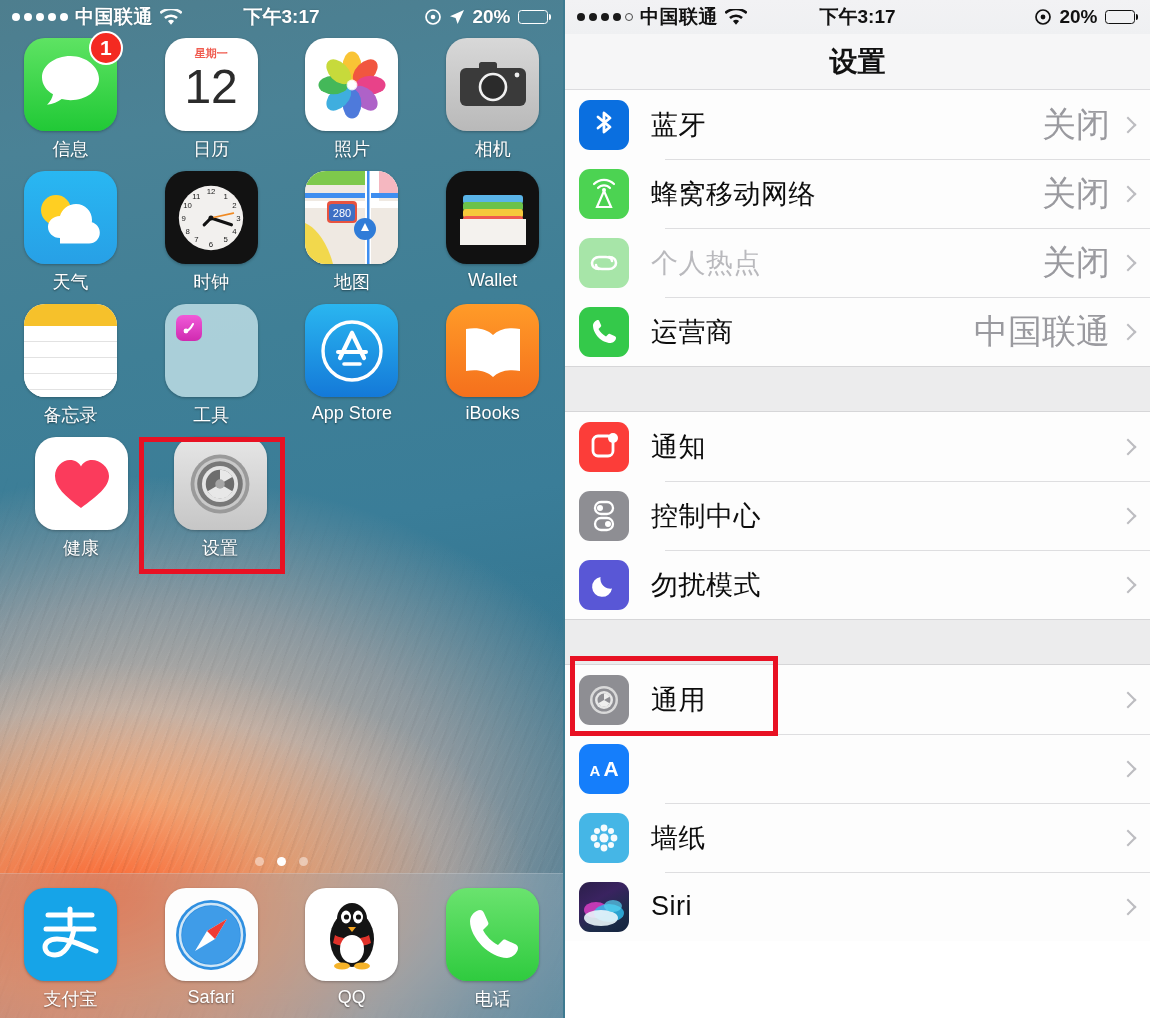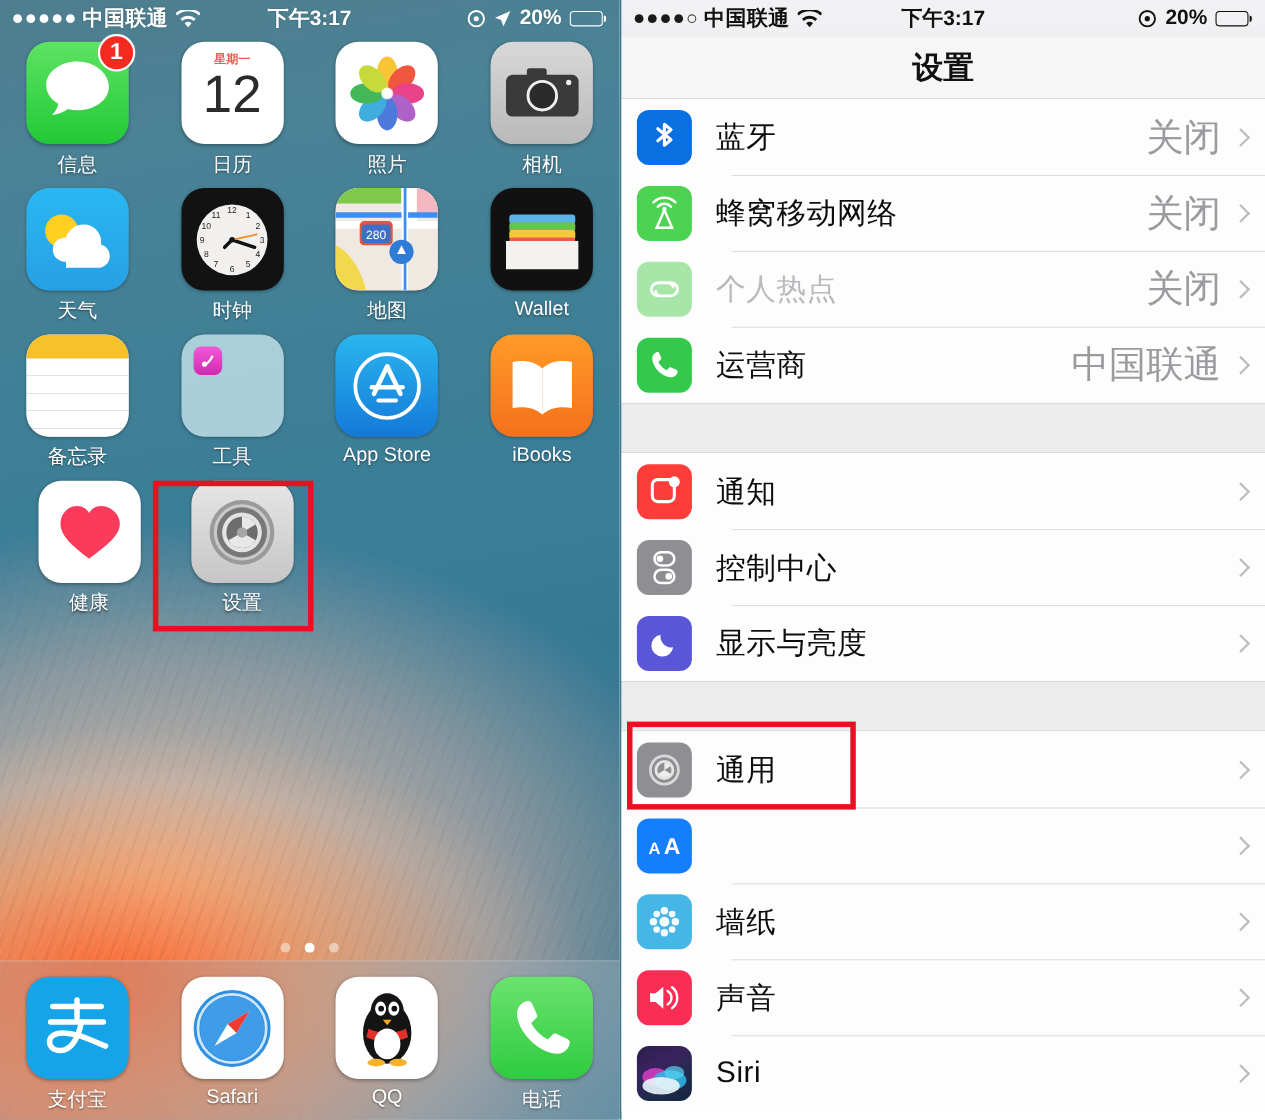--- a/index.html
+++ b/index.html
@@ -533,21 +533,21 @@
         <div class="slabel">控制中心</div>
         <div class="chev" style="margin-left:auto"></div>
       </div>
 
       <div class="srow">
         <div class="sicon" style="background:#5957d6">
           <svg width="28" height="28" viewBox="0 0 28 28">
               <path d="M22 17.5A10 10 0 0 1 10.5 6 10 10 0 1 0 22 17.5z" fill="#fff"></path>
             </svg>
         </div>
-        <div class="slabel">显示与亮度</div>
+        <div class="slabel">勿扰模式</div>
         <div class="chev" style="margin-left:auto"></div>
       </div>
     </div>
 
     <div class="sec-gap"></div>
 
     <div class="rows">
       <div class="srow">
         <div class="sicon" style="background:#8e8e93">
           <svg width="36" height="36" viewBox="0 0 36 36">
@@ -586,30 +586,20 @@
                 <circle cx="23" cy="9" r="3"></circle>
               <circle cx="9" cy="23" r="3"></circle>
                 <circle cx="23" cy="23" r="3"></circle>
             </g>
           </svg>
         </div>
         <div class="slabel">墙纸</div>
         <div class="chev" style="margin-left:auto"></div>
       </div>
 
-      <div class="srow">
-        <div class="sicon" style="background:#fc2d55">
-          <svg width="34" height="30" viewBox="0 0 34 30">
-            <path d="M4 11h5l7-6v20l-7-6H4z" fill="#fff"></path>
-            <path d="M20 9a7 7 0 0 1 0 12M24 5.5a12 12 0 0 1 0 19" stroke="#fff" stroke-width="2.2" fill="none" stroke-linecap="round"></path>
-          </svg>
-        </div>
-        <div class="slabel">声音</div>
-        <div class="chev" style="margin-left:auto"></div>
-      </div>
 
       <div class="srow">
         <div class="sicon" style="background:linear-gradient(150deg,#2b1f4a 0%,#3a2360 35%,#1d2c4a 70%,#14233d 100%)">
           <svg width="50" height="50" viewBox="0 0 50 50">
             <ellipse cx="17" cy="28" rx="12" ry="8" fill="#d93ec4" opacity=".85"></ellipse>
             <ellipse cx="30" cy="31" rx="15" ry="9" fill="#2fb9e8" opacity=".85"></ellipse>
             <ellipse cx="22" cy="36" rx="17" ry="8" fill="#eaf6fb" opacity=".9"></ellipse>
             <ellipse cx="34" cy="24" rx="9" ry="6" fill="#58d3f2" opacity=".7"></ellipse>
           </svg>
         </div>

